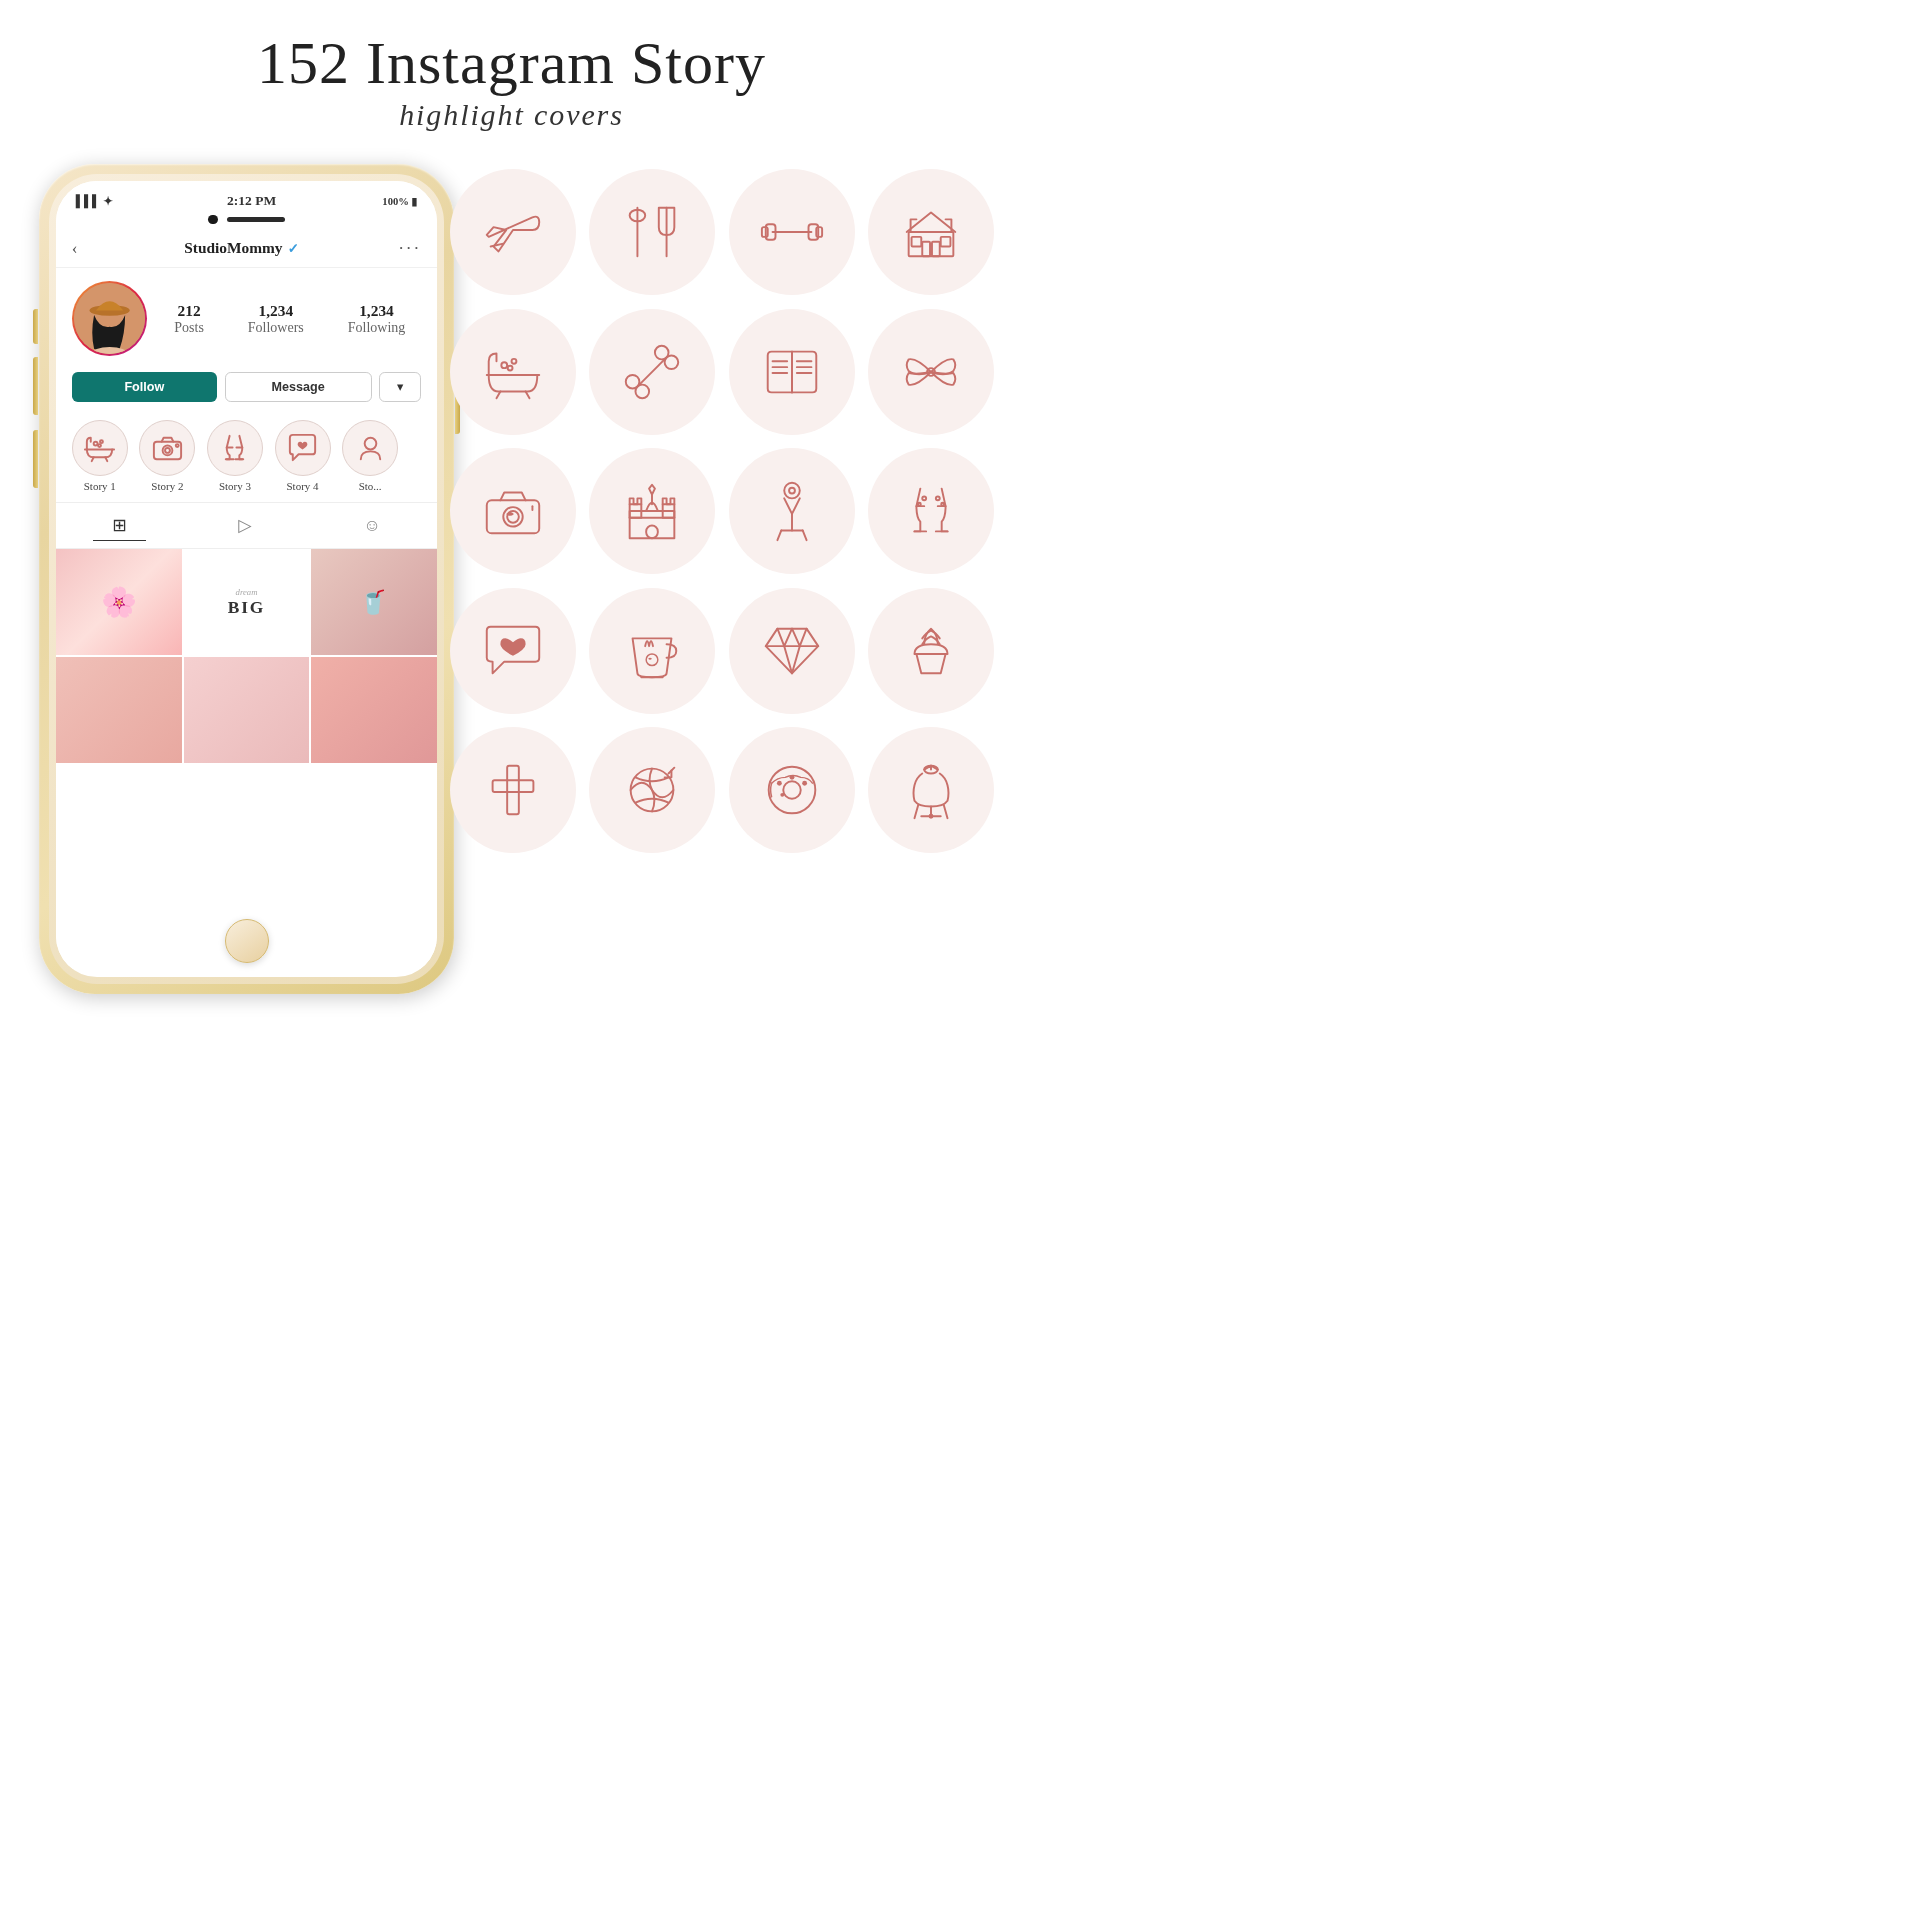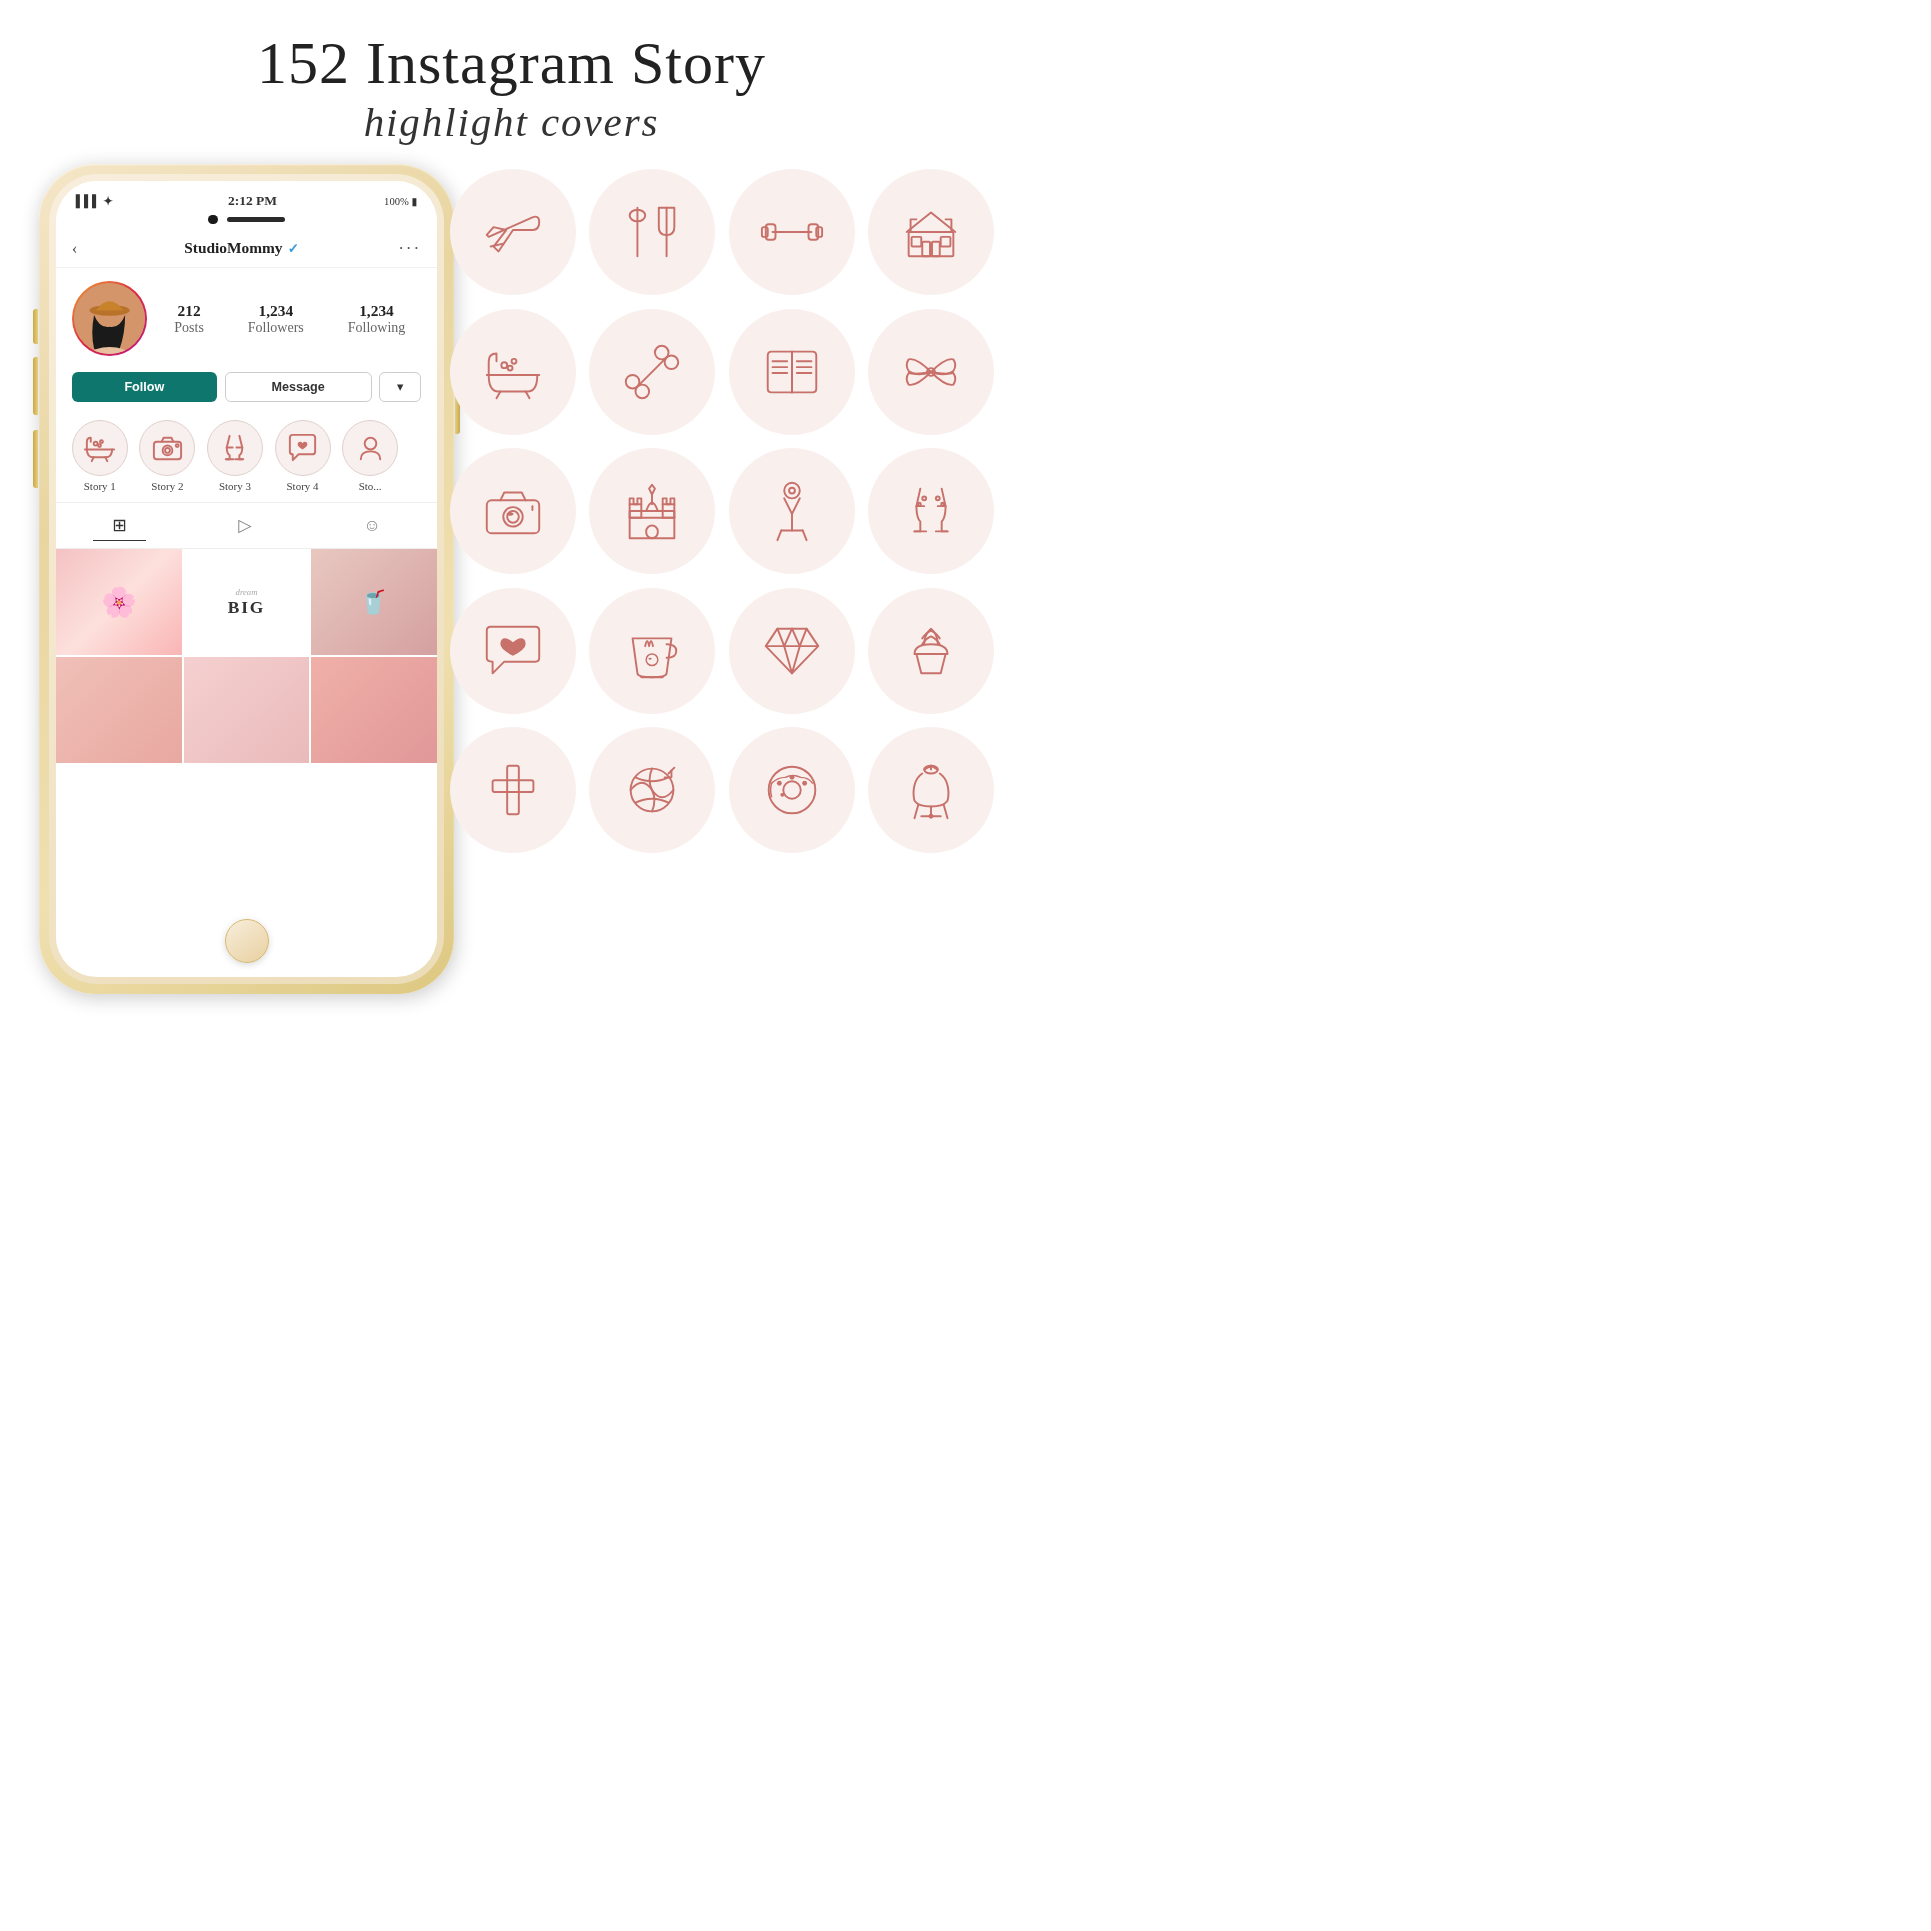--- a/index.html
+++ b/index.html
@@ -26,21 +26,21 @@
     }
     .header-main {
       font-family: 'Georgia', serif;
       font-size: 60px;
       font-weight: 400;
       color: #222;
       letter-spacing: 1px;
     }
     .header-sub {
       font-family: 'Georgia', serif;
-      font-size: 41px;
+      font-size: 30px;
       font-style: italic;
       font-weight: 300;
       color: #333;
       letter-spacing: 1.9px;
     }
 
     
     .phone-container {
       position: absolute;
       left: 39px;
@@ -118,21 +118,21 @@
     
     .phone-top-bar {
       display: flex;
       justify-content: space-between;
       align-items: center;
       padding: 11.6px 19.3px 3.9px 19.3px;
       background: white;
     }
     .status-left { font-size: 11.6px; color: #333; font-weight: 600; }
     .status-time { font-size: 13.5px; color: #333; font-weight: 600; text-align: center; margin-left: 8px; }
-    .status-right { font-size: 10.6px; color: #333; font-weight: 400; }
+    .status-right { font-size: 10.6px; color: #333; font-weight: 700; }
 
     
     .phone-camera-bar {
       display: flex;
       justify-content: center;
       align-items: center;
       gap: 9.7px;
       padding: 1.9px 0 5.8px;
       background: white;
     }

